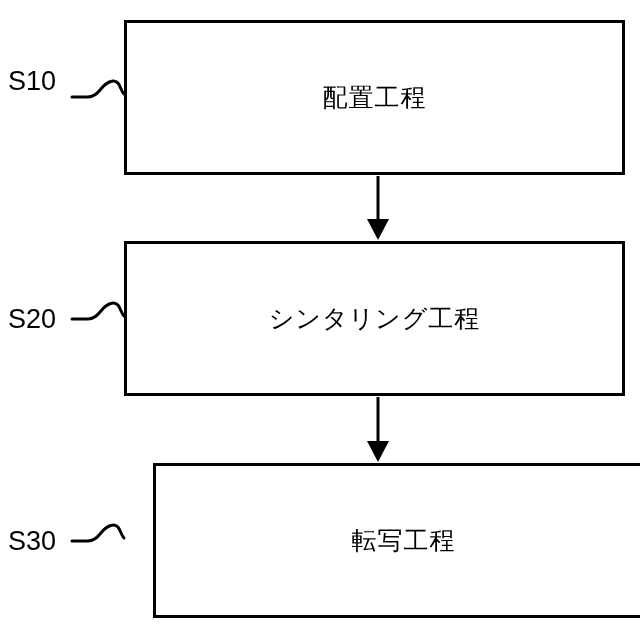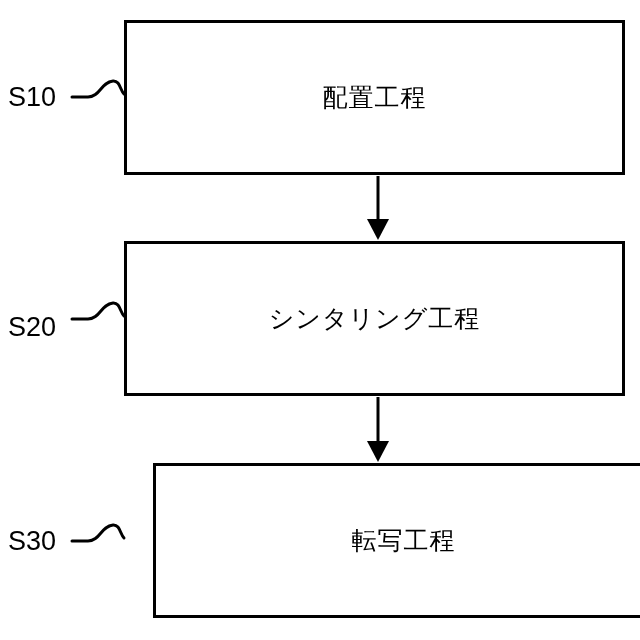--- a/index.html
+++ b/index.html
@@ -55,22 +55,22 @@
     position: absolute;
     left: 8px;
     width: 62px;
     text-align: left;
     font-family: "Liberation Sans", "DejaVu Sans", sans-serif;
     font-size: 27px;
     line-height: 1;
     color: #000000;
     white-space: nowrap;
   }
-  #step-label-s10 { top: 84px; }
-  #step-label-s20 { top: 314px; }
+  #step-label-s10 { top: 68px; }
+  #step-label-s20 { top: 306px; }
   #step-label-s30 { top: 528px; }
 
   
   #vector-overlay {
     position: absolute;
     left: 0;
     top: 0;
     width: 640px;
     height: 640px;
     pointer-events: none;

